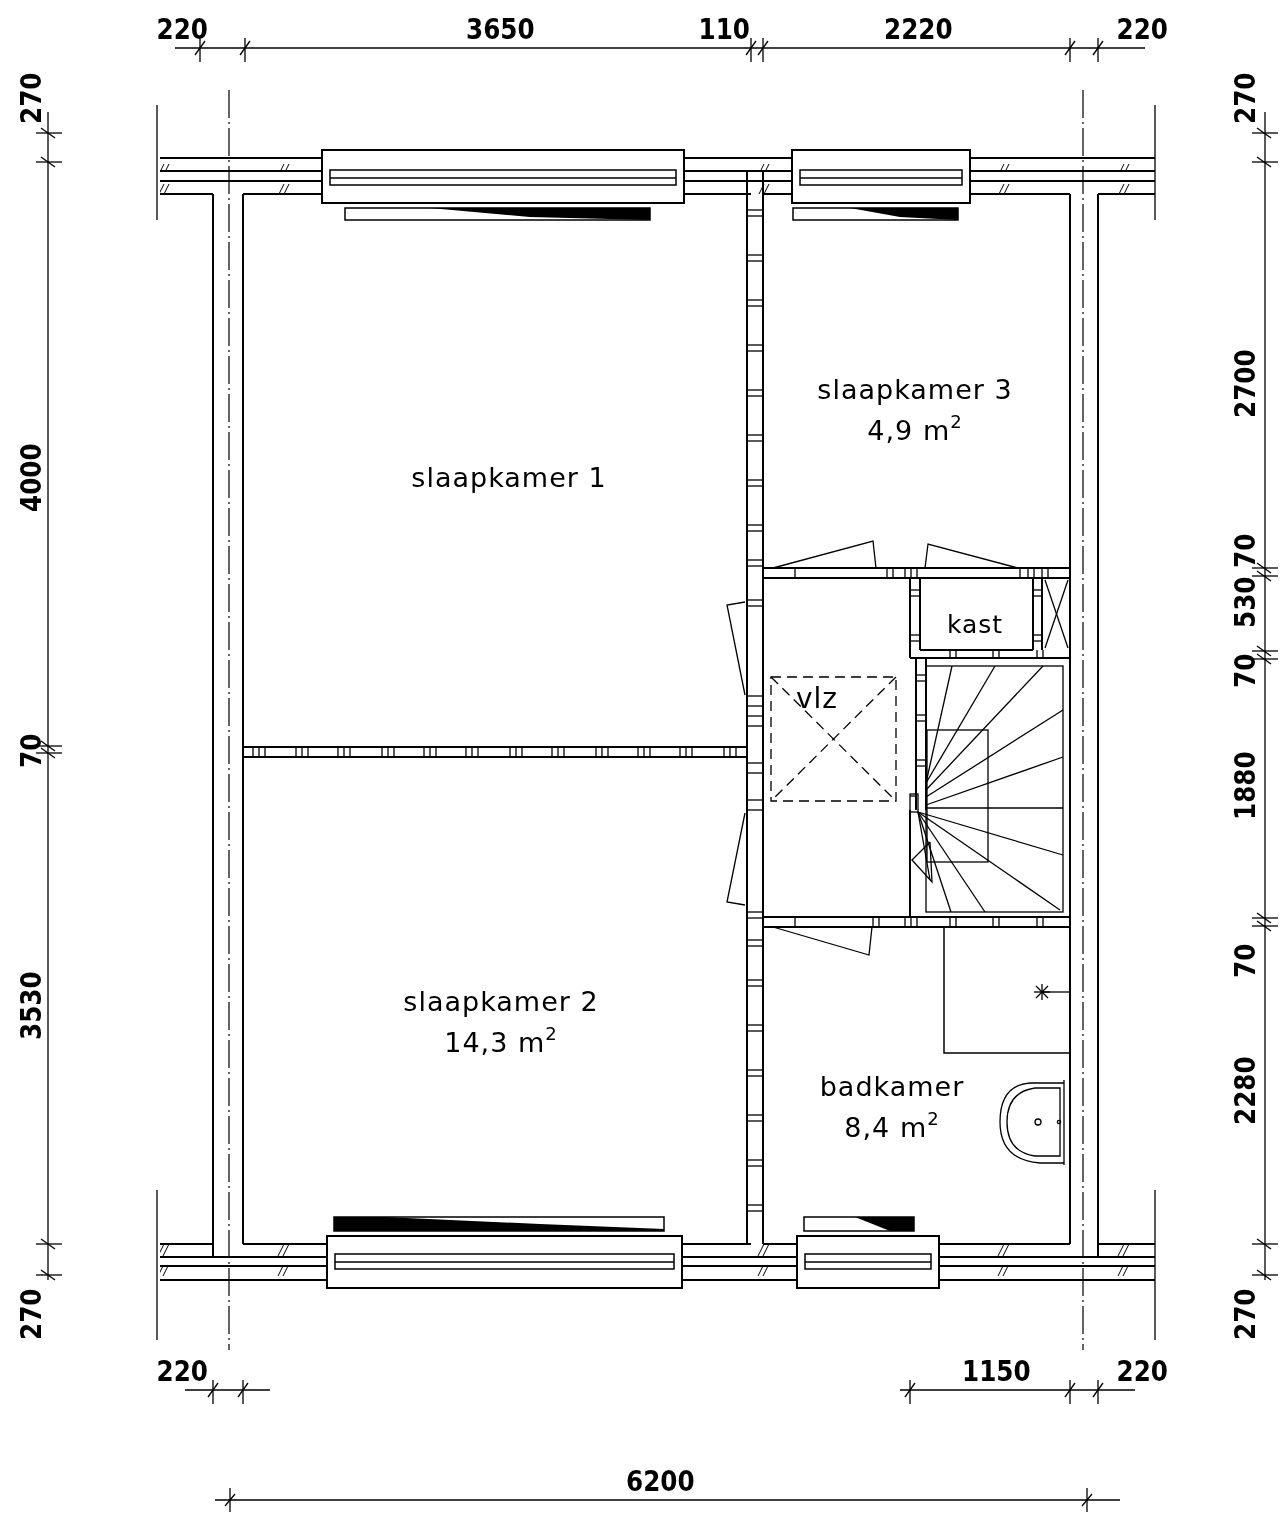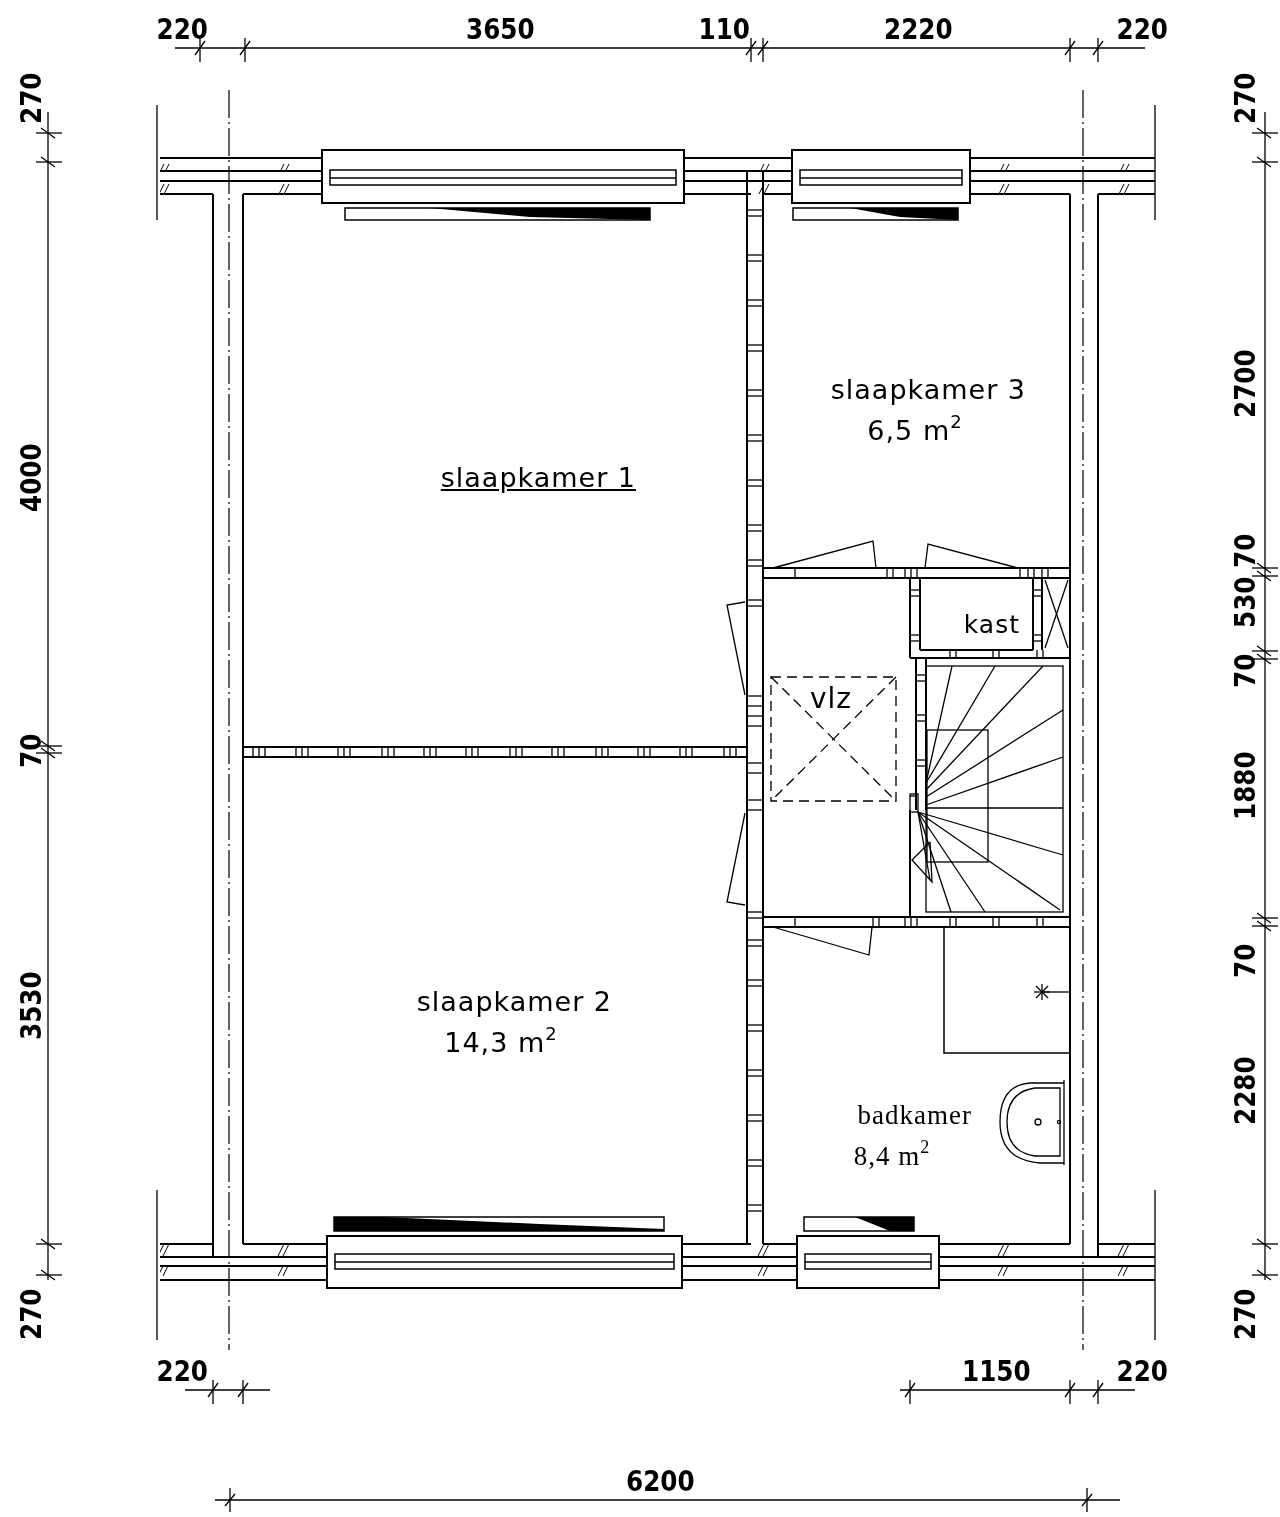--- a/index.html
+++ b/index.html
@@ -6,21 +6,21 @@
   body { width: 1280px; height: 1517px; overflow: hidden; position: relative; }
   #plan { position: absolute; left: 0; top: 0; width: 1280px; height: 1517px; }
   .ln { stroke: #000; stroke-width: 2; fill: none; }
   .thin { stroke: #000; stroke-width: 1.3; fill: none; }
   .dash { stroke: #000; stroke-width: 1.3; fill: none; stroke-dasharray: 10 6; }
   .axis { stroke: #000; stroke-width: 1.2; fill: none; stroke-dasharray: 28 4 2 4; }
   .hatch { stroke: #000; stroke-width: 1; }
   .fillw { fill: #fff; stroke: #000; stroke-width: 2; }
   .blk { fill: #000; }
   .lbl { position: absolute; font-family: "DejaVu Sans", sans-serif; color: #000; text-align: center; white-space: nowrap; }
-  .room-name { font-size: 27px; letter-spacing: 1px; text-align: right; }
+  .room-name { font-size: 27px; letter-spacing: 1px; }
   .room-area { font-size: 27px; letter-spacing: 1px; margin-top: 6px; }
   .room-area sup { font-size: 18px; vertical-align: 12px; }
   .dim { position: absolute; font-family: "DejaVu Sans", sans-serif; font-weight: bold; font-size: 29px; color: #000; transform: scaleX(0.85); transform-origin: center; white-space: nowrap; }
   .vdim { position: absolute; font-family: "DejaVu Sans", sans-serif; font-weight: bold; font-size: 29px; color: #000; white-space: nowrap; transform-origin: 0 0; }
 </style>
 </head>
 <body>
 
 <svg id="plan" viewBox="0 0 1280 1517" xmlns="http://www.w3.org/2000/svg">
   <defs>
@@ -424,33 +424,33 @@
 <div class="vdim" style="left:1228px; top:124px; transform: rotate(-90deg) scaleX(0.85);">270</div>
 <div class="vdim" style="left:1228px; top:418px; transform: rotate(-90deg) scaleX(0.85);">2700</div>
 <div class="vdim" style="left:1228px; top:568px; transform: rotate(-90deg) scaleX(0.85);">70</div>
 <div class="vdim" style="left:1228px; top:628px; transform: rotate(-90deg) scaleX(0.85);">530</div>
 <div class="vdim" style="left:1228px; top:688px; transform: rotate(-90deg) scaleX(0.85);">70</div>
 <div class="vdim" style="left:1228px; top:820px; transform: rotate(-90deg) scaleX(0.85);">1880</div>
 <div class="vdim" style="left:1228px; top:978px; transform: rotate(-90deg) scaleX(0.85);">70</div>
 <div class="vdim" style="left:1228px; top:1125px; transform: rotate(-90deg) scaleX(0.85);">2280</div>
 <div class="vdim" style="left:1228px; top:1340px; transform: rotate(-90deg) scaleX(0.85);">270</div>
 
-<div class="lbl" style="left:414px; top:462px; width:222px;text-decoration:underline;">
+<div class="lbl" style="left:398px; top:462px; width:222px;">
   <div class="room-name">slaapkamer 1</div>
 </div>
 
 <div class="lbl" style="left:390px; top:986px; width:222px;">
   <div class="room-name">slaapkamer 2</div>
   <div class="room-area"><span>14,3 m</span><sup>2</sup></div>
 </div>
 
 <div class="lbl" style="left:804px; top:374px; width:222px;">
   <div class="room-name">slaapkamer 3</div>
-  <div class="room-area"><span>6,5 m</span><sup>2</sup></div>
+  <div class="room-area"><span>4,9 m</span><sup>2</sup></div>
 </div>
 
-<div class="lbl" style="left:812px; top:1100px; width:160px;font-family:Liberation Serif, serif;">
+<div class="lbl" style="left:812px; top:1071px; width:160px;">
   <div class="room-name">badkamer</div>
   <div class="room-area"><span>8,4 m</span><sup>2</sup></div>
 </div>
 
 <div class="lbl room-name" style="left:930px; top:610px; width:90px; font-size:25px;">kast</div>
 <div class="lbl room-name" style="left:782px; top:682px; width:70px; font-size:28px;">vlz</div>
 
 </body></html>

